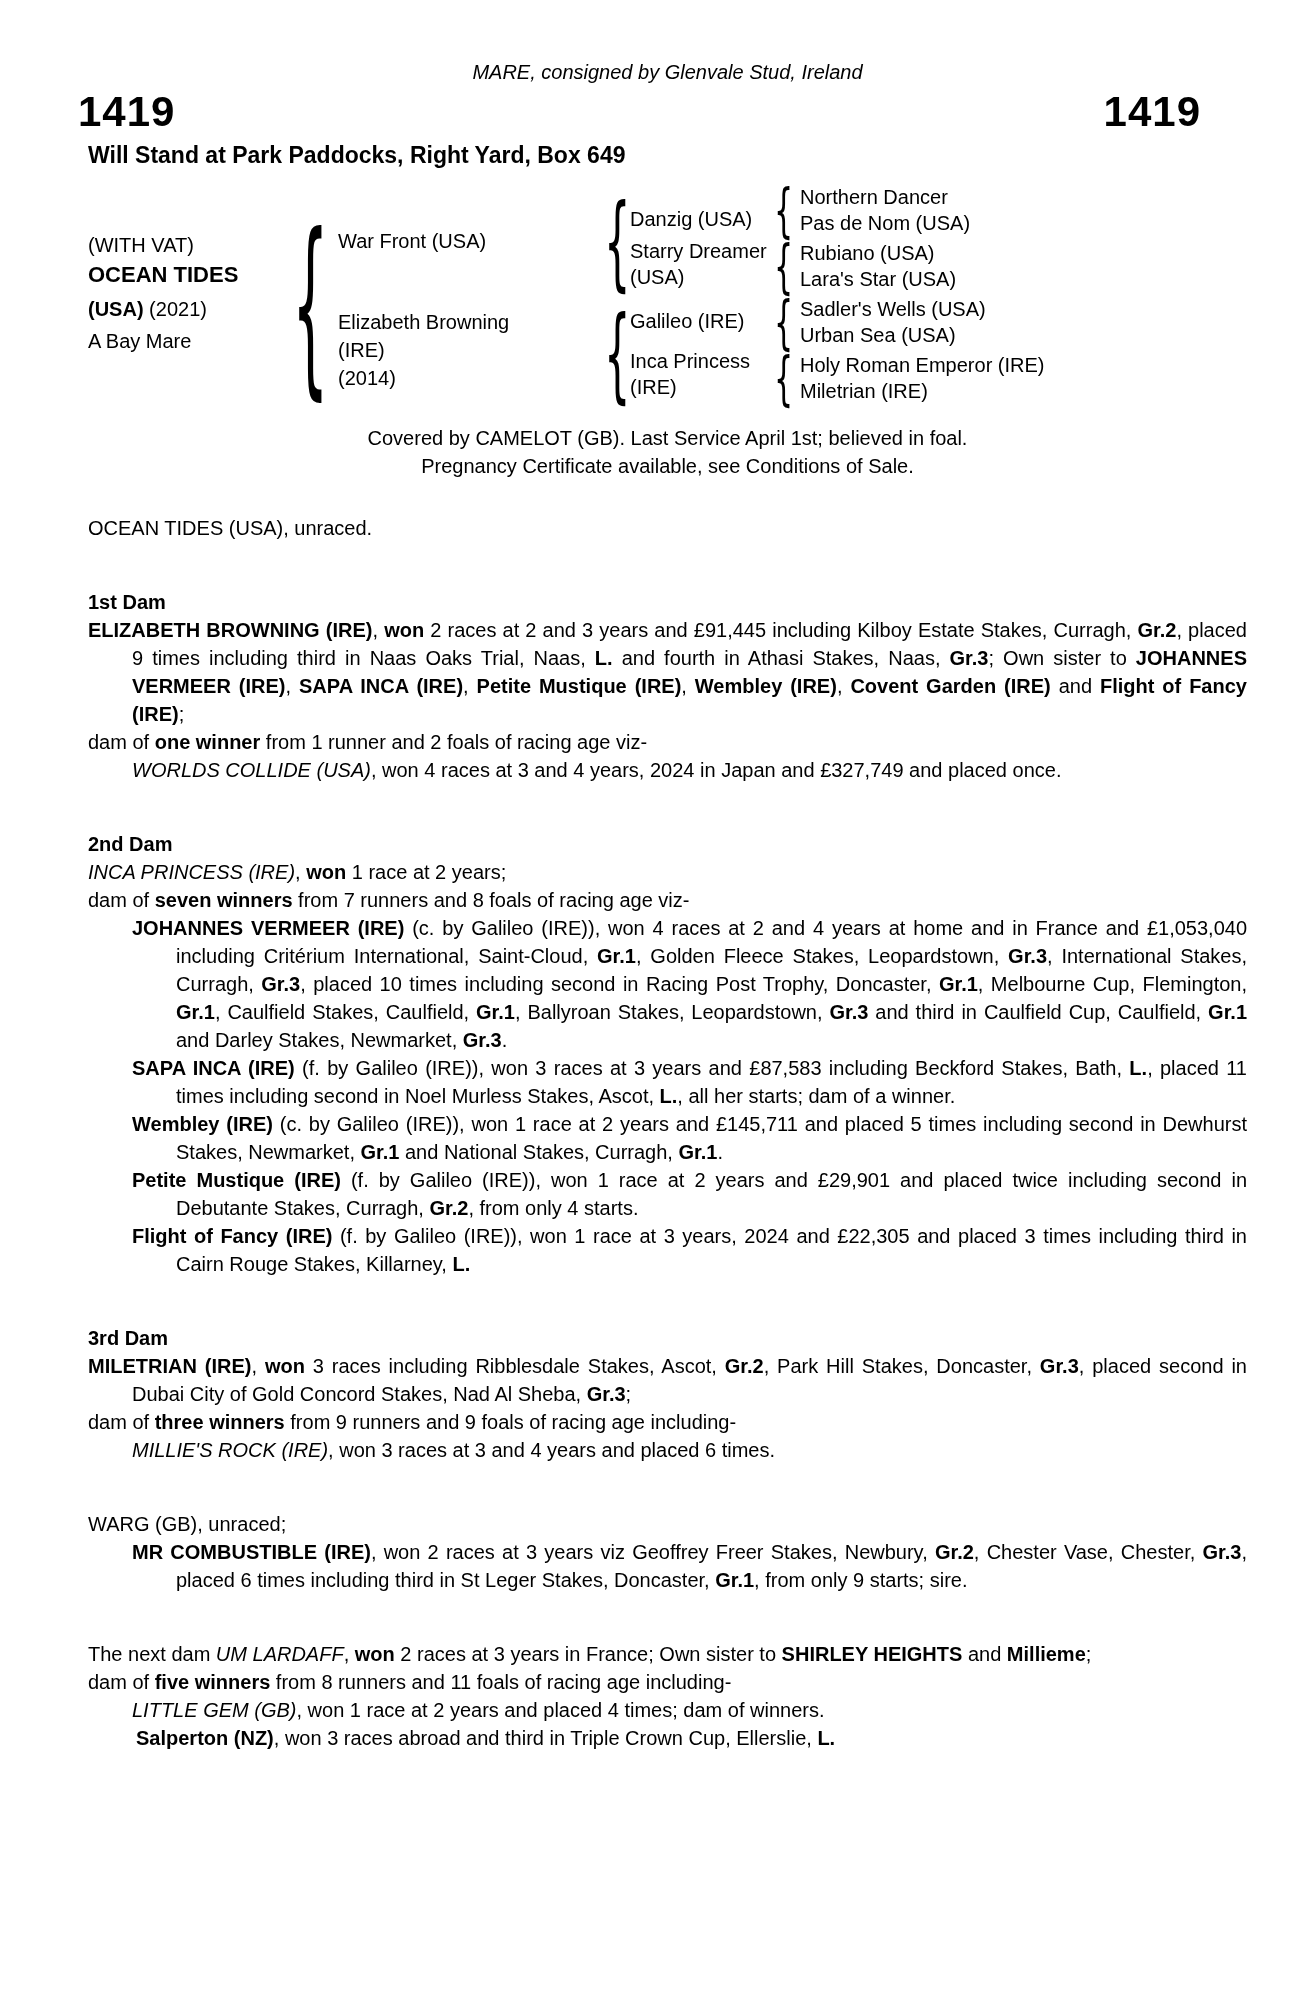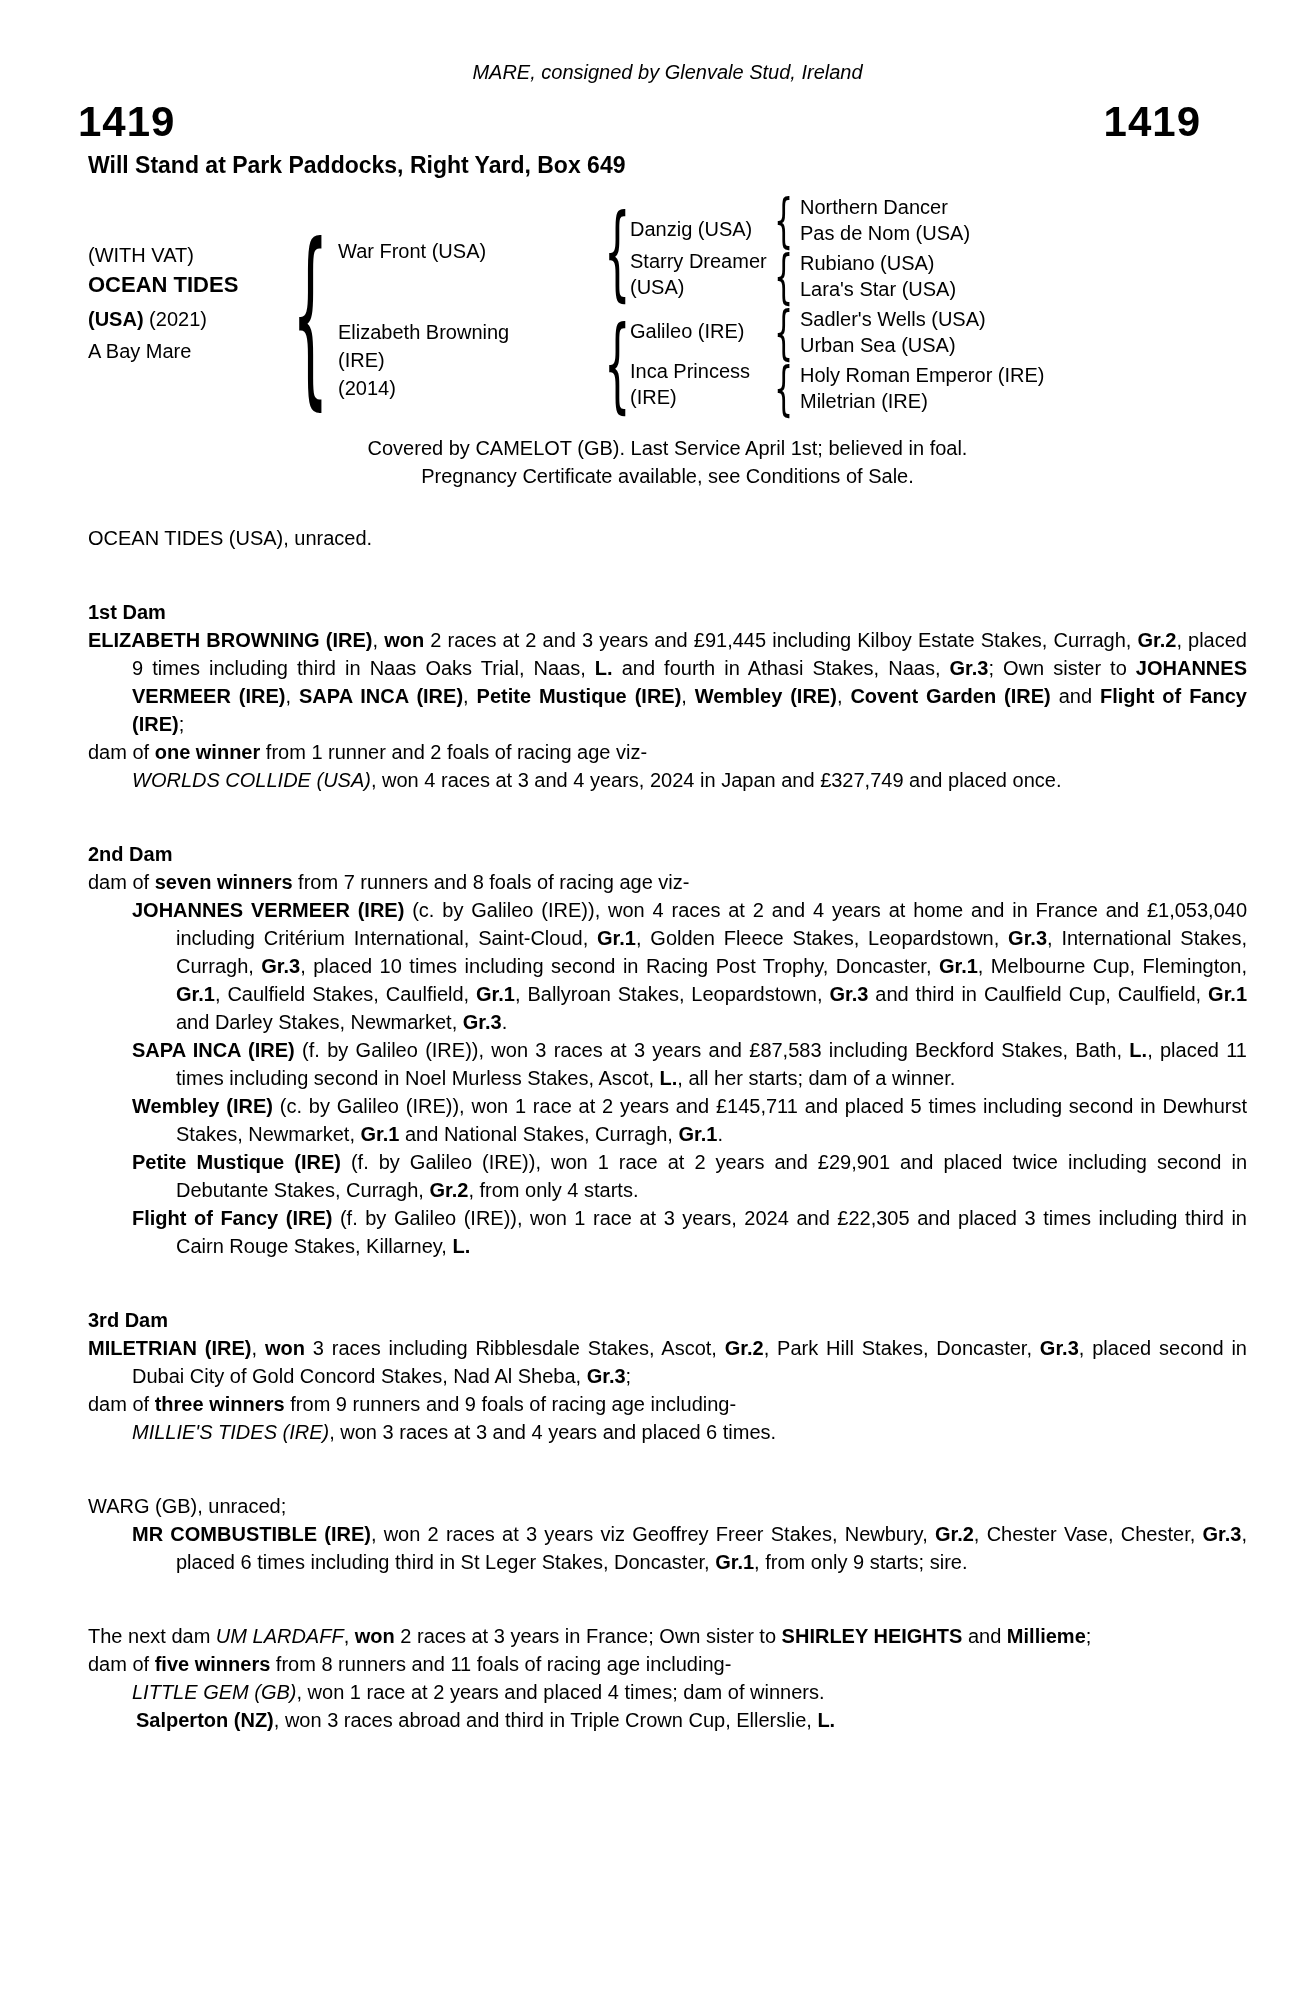--- a/index.html
+++ b/index.html
@@ -9,21 +9,21 @@
     box-sizing:border-box;
     background:#ffffff;
     color:#000000;
     font-family:"Liberation Sans",sans-serif;
     font-size:20px;
     line-height:28px;
     padding:58px 68px 0 88px;
     overflow:hidden;
   }
   .consignment{text-align:center;font-style:italic;font-size:20px;}
-  .lot-row{display:flex;justify-content:space-between;align-items:baseline;margin-top:14px;}
+  .lot-row{display:flex;justify-content:space-between;align-items:baseline;margin-top:4px;}
   .lot{font-weight:bold;font-size:42px;line-height:44px;letter-spacing:1px;}
   .lot-left{margin-left:-10px;}
   .lot-right{margin-right:46px;}
   .stand-note{font-weight:bold;font-size:23px;line-height:26px;margin-top:8px;}
 
   
   .ped{position:relative;height:230px;margin-top:14px;font-size:20px;line-height:26px;}
   .ped div{position:absolute;white-space:nowrap;}
   .vat{left:0;top:50px;}
   .pname{left:0;top:80px;font-weight:bold;font-size:22px;}
@@ -133,32 +133,33 @@
 
   <div>
       <section class="dam-section">
         <div class="dam-heading">1st Dam</div>
         <div class="para ind0"><span class="run-b">ELIZABETH BROWNING (IRE)</span><span>, </span><span class="run-b">won</span><span> 2 races at 2 and 3 years and £91,445 including Kilboy Estate Stakes, Curragh, </span><span class="run-b">Gr.2</span><span>, placed 9 times including third in Naas Oaks Trial, Naas, </span><span class="run-b">L.</span><span> and fourth in Athasi Stakes, Naas, </span><span class="run-b">Gr.3</span><span>; Own sister to </span><span class="run-b">JOHANNES VERMEER (IRE)</span><span>, </span><span class="run-b">SAPA INCA (IRE)</span><span>, </span><span class="run-b">Petite Mustique (IRE)</span><span>, </span><span class="run-b">Wembley (IRE)</span><span>, </span><span class="run-b">Covent Garden (IRE)</span><span> and </span><span class="run-b">Flight of Fancy (IRE)</span><span>;</span></div>
         <div class="para ind0"><span>dam of </span><span class="run-b">one winner</span><span> from 1 runner and 2 foals of racing age viz-</span></div>
         <div class="para ind1"><span class="run-i">WORLDS COLLIDE (USA)</span><span>, won 4 races at 3 and 4 years, 2024 in Japan and £327,749 and placed once.</span></div>
       </section>
       <section class="dam-section">
         <div class="dam-heading">2nd Dam</div>
+        <div class="para ind0"><span class="run-i">INCA PRINCESS (IRE)</span><span>, </span><span class="run-b">won</span><span> 1 race at 2 years;</span></div>
         <div class="para ind0"><span>dam of </span><span class="run-b">seven winners</span><span> from 7 runners and 8 foals of racing age viz-</span></div>
         <div class="para ind1"><span class="run-b">JOHANNES VERMEER (IRE)</span><span> (c. by Galileo (IRE)), won 4 races at 2 and 4 years at home and in France and £1,053,040 including Critérium International, Saint-Cloud, </span><span class="run-b">Gr.1</span><span>, Golden Fleece Stakes, Leopardstown, </span><span class="run-b">Gr.3</span><span>, International Stakes, Curragh, </span><span class="run-b">Gr.3</span><span>, placed 10 times including second in Racing Post Trophy, Doncaster, </span><span class="run-b">Gr.1</span><span>, Melbourne Cup, Flemington, </span><span class="run-b">Gr.1</span><span>, Caulfield Stakes, Caulfield, </span><span class="run-b">Gr.1</span><span>, Ballyroan Stakes, Leopardstown, </span><span class="run-b">Gr.3</span><span> and third in Caulfield Cup, Caulfield, </span><span class="run-b">Gr.1</span><span> and Darley Stakes, Newmarket, </span><span class="run-b">Gr.3</span><span>.</span></div>
         <div class="para ind1"><span class="run-b">SAPA INCA (IRE)</span><span> (f. by Galileo (IRE)), won 3 races at 3 years and £87,583 including Beckford Stakes, Bath, </span><span class="run-b">L.</span><span>, placed 11 times including second in Noel Murless Stakes, Ascot, </span><span class="run-b">L.</span><span>, all her starts; dam of a winner.</span></div>
         <div class="para ind1"><span class="run-b">Wembley (IRE)</span><span> (c. by Galileo (IRE)), won 1 race at 2 years and £145,711 and placed 5 times including second in Dewhurst Stakes, Newmarket, </span><span class="run-b">Gr.1</span><span> and National Stakes, Curragh, </span><span class="run-b">Gr.1</span><span>.</span></div>
         <div class="para ind1"><span class="run-b">Petite Mustique (IRE)</span><span> (f. by Galileo (IRE)), won 1 race at 2 years and £29,901 and placed twice including second in Debutante Stakes, Curragh, </span><span class="run-b">Gr.2</span><span>, from only 4 starts.</span></div>
         <div class="para ind1"><span class="run-b">Flight of Fancy (IRE)</span><span> (f. by Galileo (IRE)), won 1 race at 3 years, 2024 and £22,305 and placed 3 times including third in Cairn Rouge Stakes, Killarney, </span><span class="run-b">L.</span></div>
       </section>
       <section class="dam-section">
         <div class="dam-heading">3rd Dam</div>
         <div class="para ind0"><span class="run-b">MILETRIAN (IRE)</span><span>, </span><span class="run-b">won</span><span> 3 races including Ribblesdale Stakes, Ascot, </span><span class="run-b">Gr.2</span><span>, Park Hill Stakes, Doncaster, </span><span class="run-b">Gr.3</span><span>, placed second in Dubai City of Gold Concord Stakes, Nad Al Sheba, </span><span class="run-b">Gr.3</span><span>;</span></div>
         <div class="para ind0"><span>dam of </span><span class="run-b">three winners</span><span> from 9 runners and 9 foals of racing age including-</span></div>
-        <div class="para ind1"><span class="run-i">MILLIE'S TIDES (IRE)</span><span>, won 3 races at 3 and 4 years and placed 6 times.</span></div>
+        <div class="para ind1"><span class="run-i">MILLIE'S ROCK (IRE)</span><span>, won 3 races at 3 and 4 years and placed 6 times.</span></div>
       </section>
       <section class="dam-section">
         <div class="para ind0"><span>WARG (GB), unraced;</span></div>
         <div class="para ind1"><span class="run-b">MR COMBUSTIBLE (IRE)</span><span>, won 2 races at 3 years viz Geoffrey Freer Stakes, Newbury, </span><span class="run-b">Gr.2</span><span>, Chester Vase, Chester, </span><span class="run-b">Gr.3</span><span>, placed 6 times including third in St Leger Stakes, Doncaster, </span><span class="run-b">Gr.1</span><span>, from only 9 starts; sire.</span></div>
       </section>
       <section class="dam-section">
         <div class="para ind0"><span>The next dam </span><span class="run-i">UM LARDAFF</span><span>, </span><span class="run-b">won</span><span> 2 races at 3 years in France; Own sister to </span><span class="run-b">SHIRLEY HEIGHTS</span><span> and </span><span class="run-b">Millieme</span><span>;</span></div>
         <div class="para ind0"><span>dam of </span><span class="run-b">five winners</span><span> from 8 runners and 11 foals of racing age including-</span></div>
         <div class="para ind1"><span class="run-i">LITTLE GEM (GB)</span><span>, won 1 race at 2 years and placed 4 times; dam of winners.</span></div>
         <div class="para ind2"><span class="run-b">Salperton (NZ)</span><span>, won 3 races abroad and third in Triple Crown Cup, Ellerslie, </span><span class="run-b">L.</span></div>

